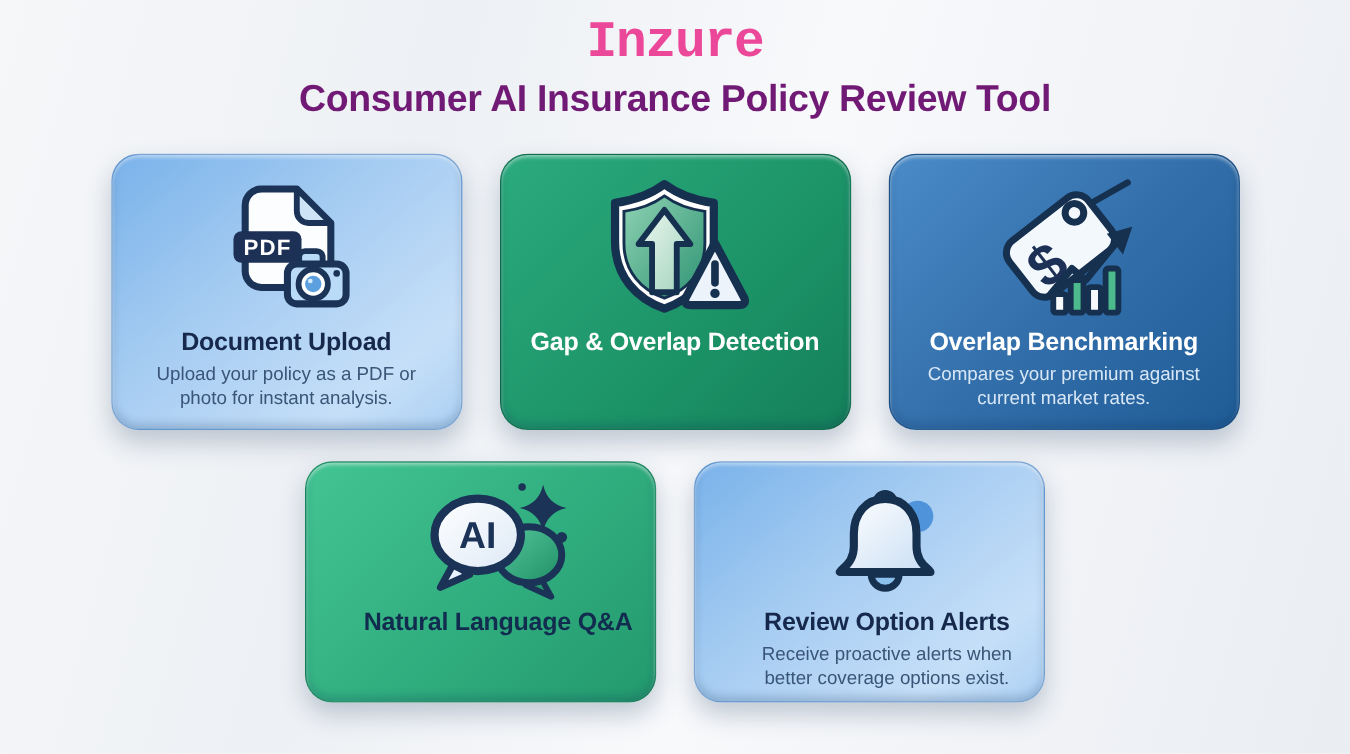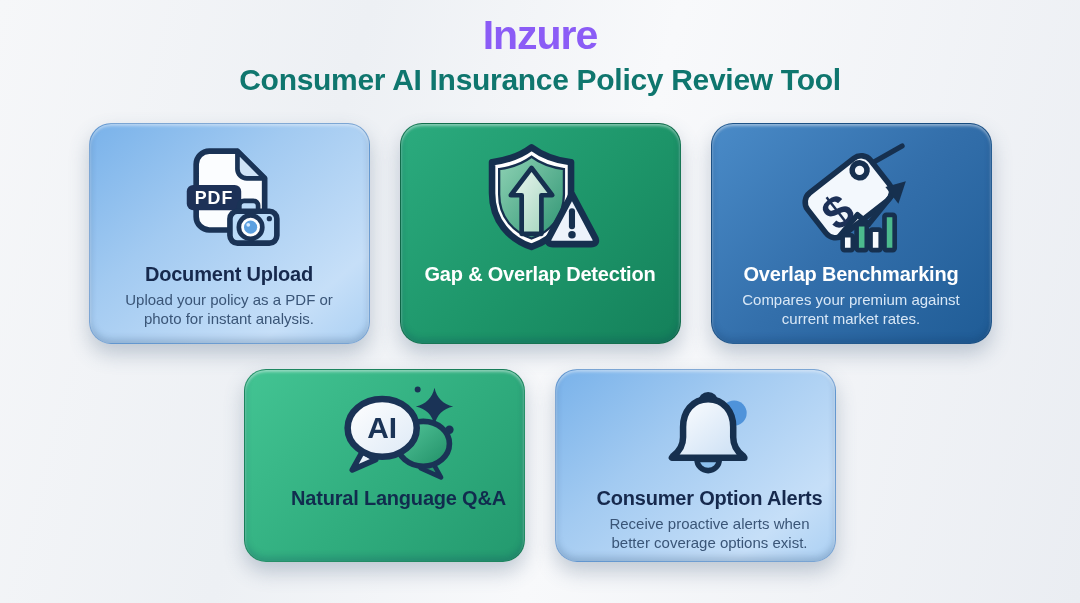--- a/index.html
+++ b/index.html
@@ -5,25 +5,25 @@
   html,body{margin:0;padding:0;}
   body{
     width:1080px;height:603px;overflow:hidden;
     font-family:"Liberation Sans", sans-serif;
     background:linear-gradient(105deg,#f6f7f9 0%,#edf0f4 30%,#f8f9fb 55%,#eaedf2 100%);
   }
   .canvas{position:relative;width:1080px;height:603px;}
   header{text-align:center;padding-top:13px;}
   .brand{
     font-size:41px;font-weight:800;letter-spacing:-1px;
-    color:#8b5cf6;line-height:1.1;margin:0;
+    color:#ec4899;line-height:1.1;margin:0;font-family:Liberation Mono, monospace;
   }
   .subtitle{
     font-size:30px;font-weight:700;letter-spacing:-0.3px;
-    color:#0f766e;line-height:1.15;margin:5px 0 0 0;
+    color:#701a75;line-height:1.15;margin:5px 0 0 0;
   }
   .row{display:flex;justify-content:center;gap:30px;}
   .row1{margin-top:25px;}
   .row2{margin-top:25px;}
   .card{
     width:281px;box-sizing:border-box;border-radius:22px;
     display:flex;flex-direction:column;align-items:center;
     padding:14px 16px 12px 16px;
     box-shadow:0 10px 20px rgba(70,95,125,0.30), inset 0 2px 3px rgba(255,255,255,0.45), inset 0 -4px 7px rgba(10,40,80,0.20);
   }
@@ -176,19 +176,19 @@
               <stop offset="0" stop-color="#ffffff"></stop>
                 <stop offset="1" stop-color="#c9def4"></stop>
             </linearGradient>
           </defs>
           <circle cx="82" cy="28" r="13.5" fill="#4f93da"></circle>
           <circle cx="54" cy="16" r="7.5" fill="none" stroke="#16304f" stroke-width="6.5"></circle>
           <path d="M54,13 C37,13 27,26.5 27,43 v11 c0,9.5 -4.5,15.5 -10.5,20 L15,76 h78 l-1.5,-2 C85.5,69.5 81,63.5 81,54 V43 C81,26.5 71,13 54,13 Z" fill="url(#g-bell)" stroke="#16304f" stroke-width="7" stroke-linejoin="round"></path>
           <path d="M42,78 a12,12 0 0 0 24,0 Z" fill="#8cc0ee" stroke="#16304f" stroke-width="6" stroke-linejoin="round"></path>
         </svg>
       </div>
-      <h3>Consumer Option Alerts</h3>
+      <h3>Review Option Alerts</h3>
       <p>Receive proactive alerts when better coverage options exist.</p>
     </article>
 
   </div>
 
 </div>
 
 </body></html>

